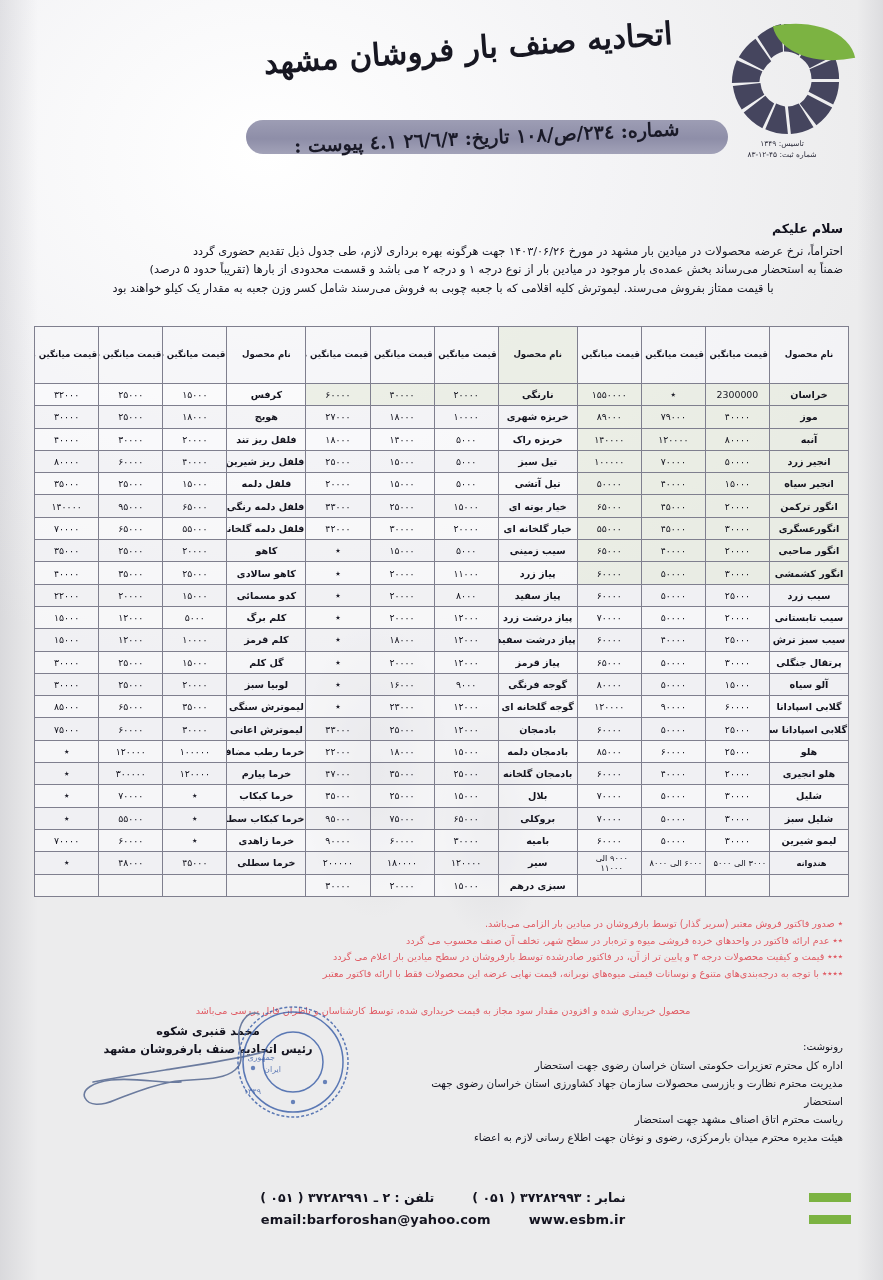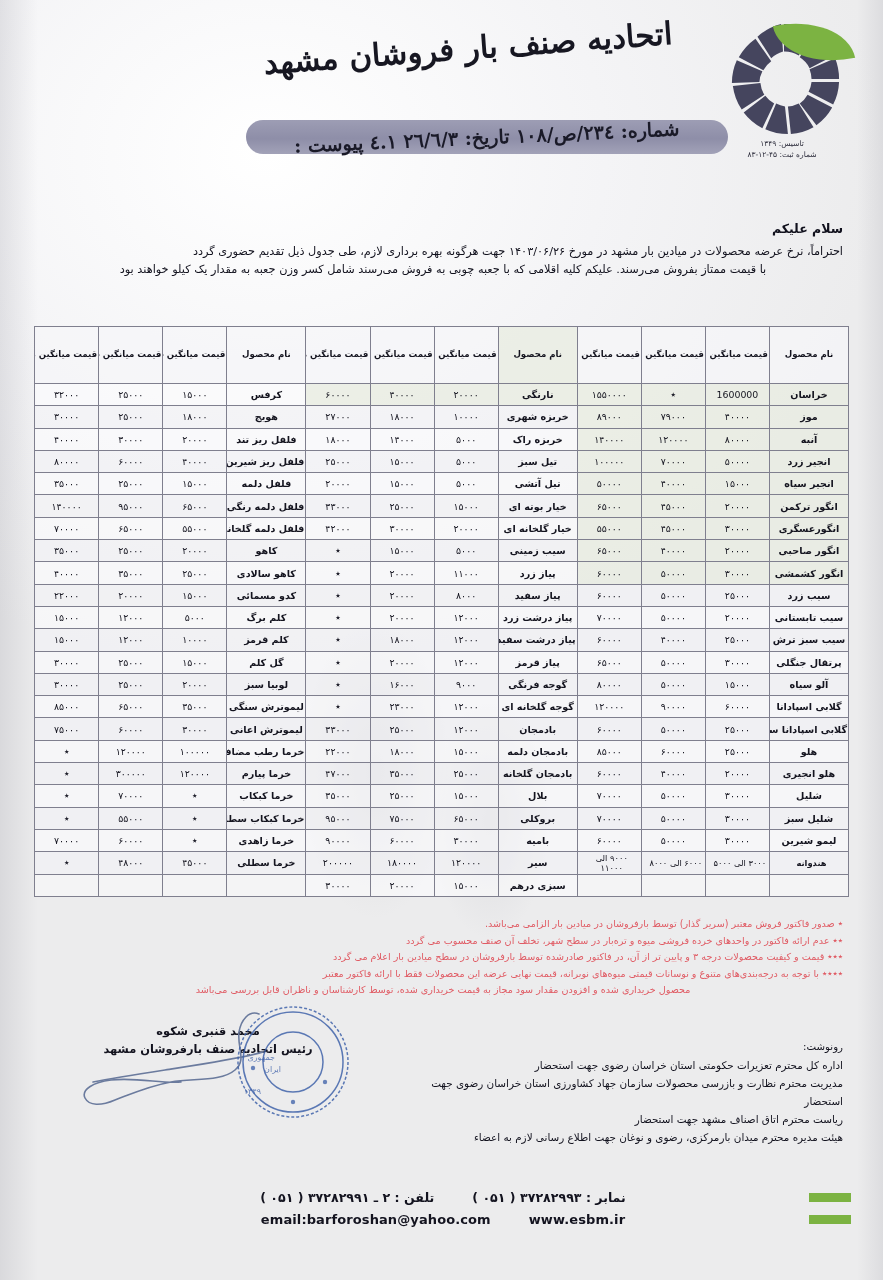--- a/index.html
+++ b/index.html
@@ -91,21 +91,21 @@
   td.tint{background:rgba(226,231,215,.55)!important;}
   thead th.tint{background:rgba(226,231,215,.55)!important;}
   td.star{font-size:10px;color:#20202c;}
   td.dual{font-size:8.3px;line-height:1.22;white-space:normal;padding-left:6px;}
   td.empty{background:rgba(248,248,250,.35)!important;}
 
   
   .notes{position:absolute;right:40px;top:916px;width:800px;text-align:right;
     color:#e05a63;font-size:9.6px;line-height:1.72;}
   .notes div{white-space:nowrap;}
-  .notes .cont{text-align:center;}
+  .notes .cont{text-align:center;margin-top:21px;}
 
   
   .sig{position:absolute;right:520px;top:1022px;width:310px;text-align:center;
     font-size:11.4px;line-height:1.62;color:#12121e;font-weight:600;}
   .stamp{position:absolute;right:530px;top:1002px;width:120px;height:120px;}
   .stamp svg{width:100%;height:100%;}
   .penline{position:absolute;right:600px;top:1008px;width:230px;height:120px;}
   .penline svg{width:100%;height:100%;}
 
   
@@ -159,21 +159,22 @@
 
   <div class="title-script">اتحادیه صنف بار فروشان مشهد</div>
 
   <div class="numbar">
     <span>شماره: ۲۳٤/ص/۱۰۸ تاریخ: ۲٦/٦/۳ ٤.۱  پیوست :</span>
   </div>
 
   <div class="salam">سلام علیکم</div>
   <div class="para">
     <p>احتراماً، نرخ عرضه محصولات در میادین بار مشهد در مورخ ۱۴۰۳/۰۶/۲۶ جهت هرگونه بهره برداری لازم، طی جدول ذیل تقدیم حضوری گردد</p>
-    <p class="c">با قیمت ممتاز بفروش می‌رسند. علیکم کلیه اقلامی که با جعبه چوبی به فروش می‌رسند شامل کسر وزن جعبه به مقدار یک کیلو خواهند بود</p>
+    <p>ضمناً به استحضار می‌رساند بخش عمده‌ی بار موجود در میادین بار از نوع درجه ۱ و درجه ۲ می باشد و قسمت محدودی از بارها  (تقریباً حدود ۵ درصد)</p>
+    <p class="c">با قیمت ممتاز بفروش می‌رسند. لیموترش کلیه اقلامی که با جعبه چوبی به فروش می‌رسند شامل کسر وزن جعبه به مقدار یک کیلو خواهند بود</p>
   </div>
 
   <div class="tbl-wrap">
     <table>
       <colgroup>
         <col class="cName">
           <col class="cP">
           <col class="cP">
           <col class="cP">
         <col class="cName">
@@ -199,21 +200,21 @@
 
           <th>نام محصول</th>
           <th>قیمت میانگین درجه ۲</th>
           <th>قیمت میانگین درجه ۱</th>
           <th>قیمت میانگین ممتاز</th>
         </tr>
       </thead>
       <tbody id="tbody">
           <tr>
             <td class="name tint">خراسان</td>
-            <td class="tint">1600000</td>
+            <td class="tint">2300000</td>
             <td class="tint star">٭</td>
             <td class="tint">۱۵۵۰۰۰۰</td>
             <td class="name tint">نارنگی</td>
             <td class="tint">۲۰۰۰۰</td>
             <td class="tint">۴۰۰۰۰</td>
             <td class="tint">۶۰۰۰۰</td>
             <td class="name">کرفس</td>
             <td>۱۵۰۰۰</td>
             <td>۲۵۰۰۰</td>
             <td>۳۲۰۰۰</td>

